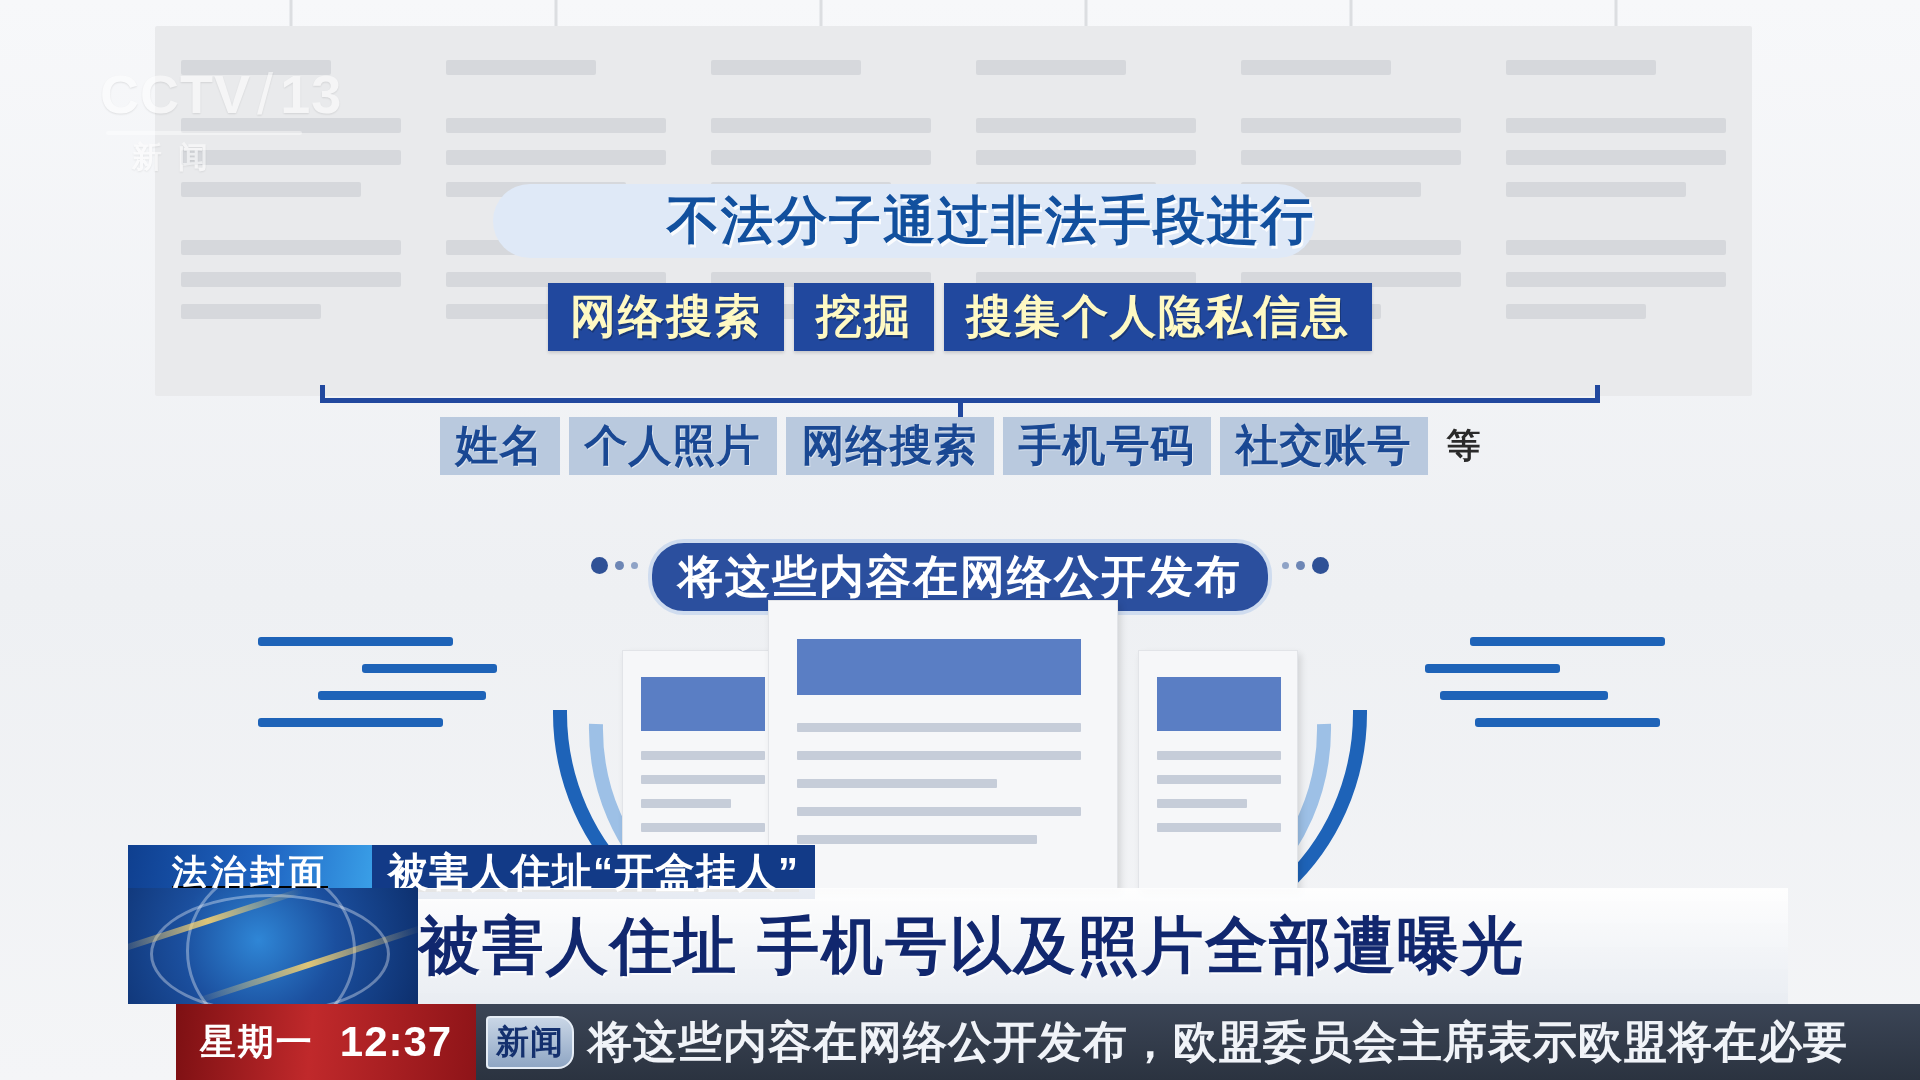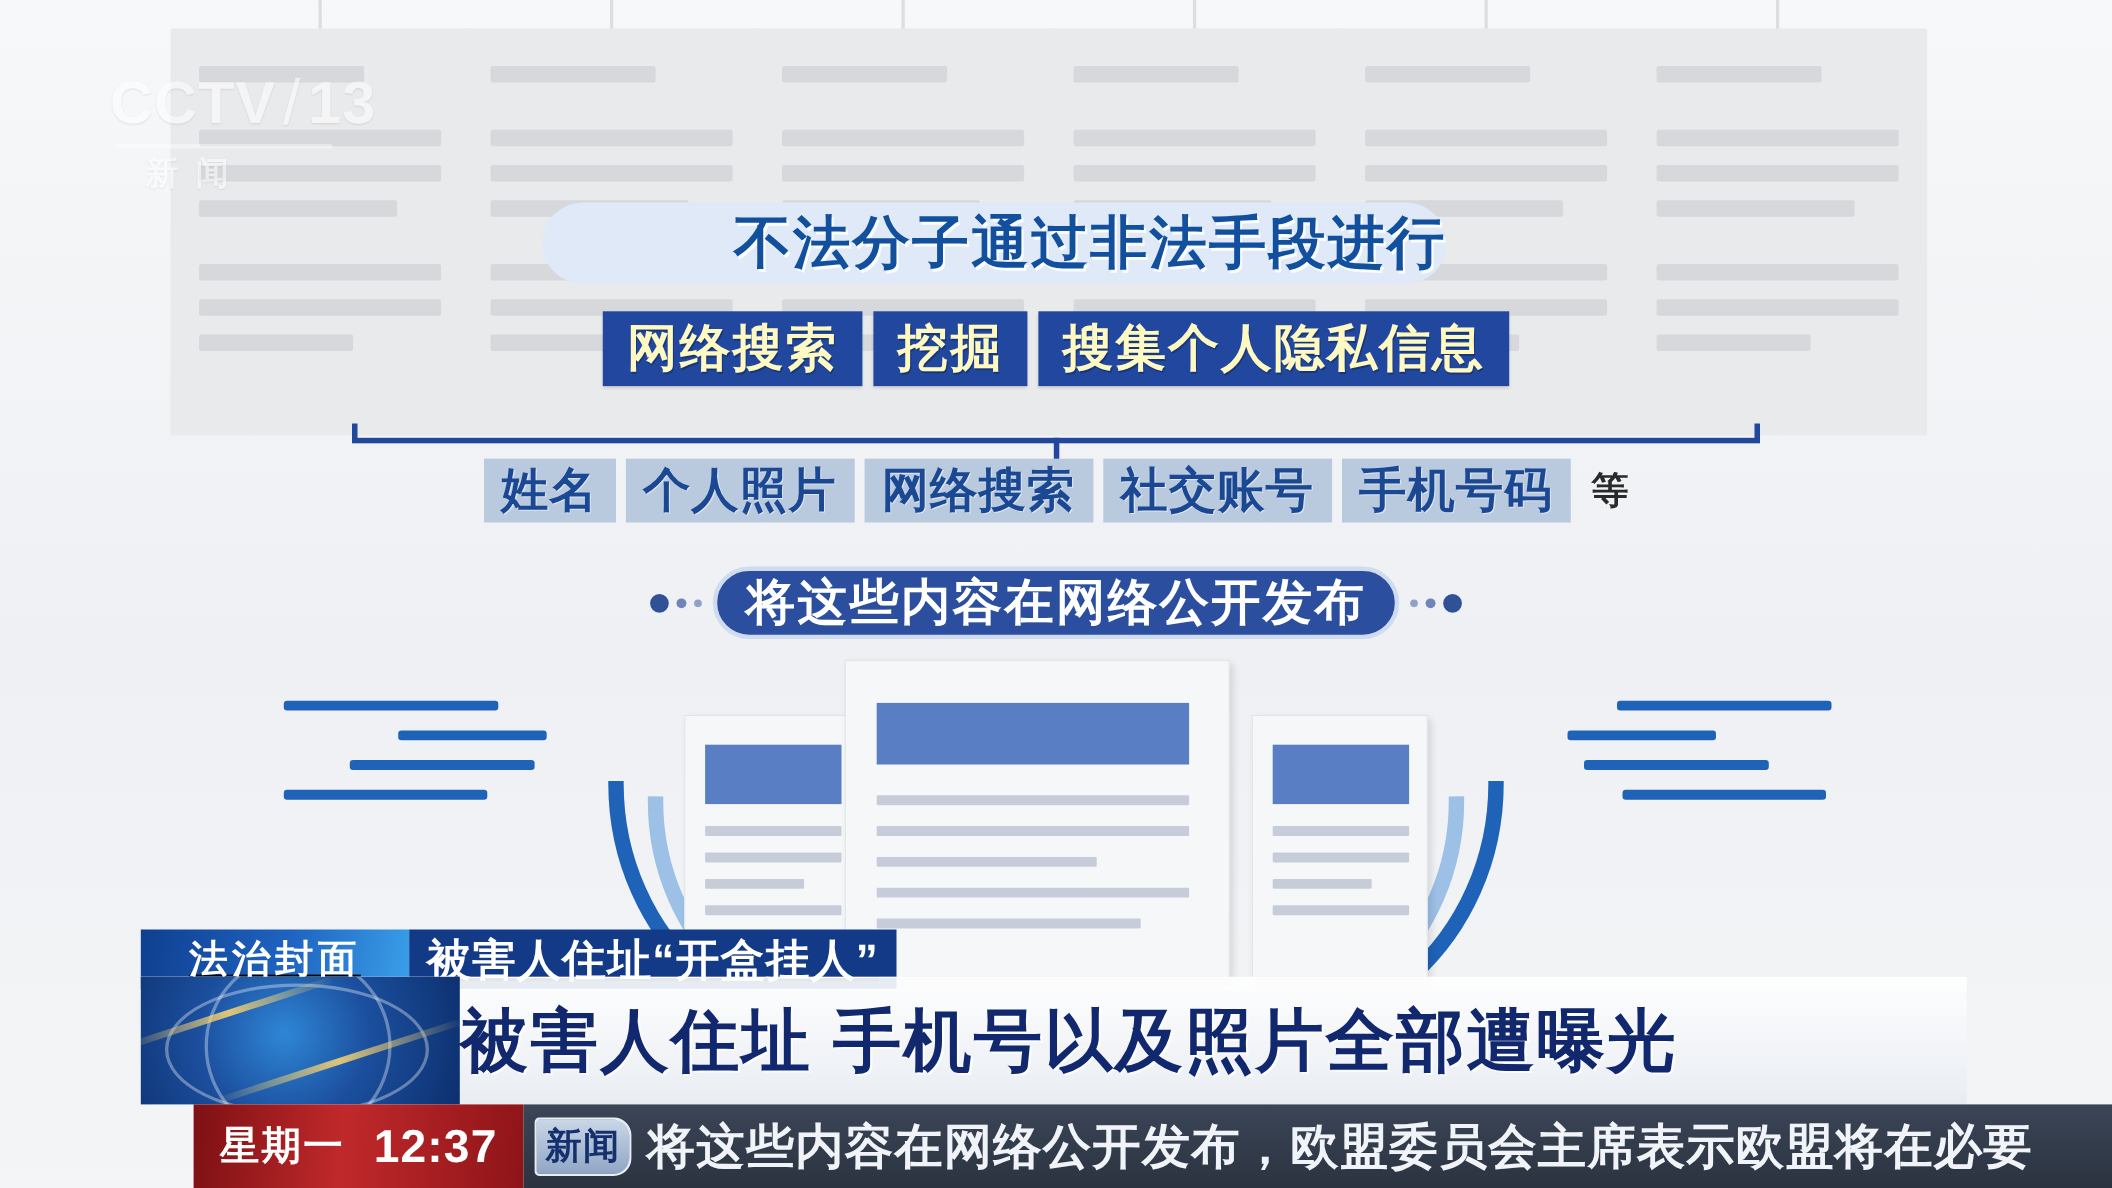--- a/index.html
+++ b/index.html
@@ -104,22 +104,22 @@
     display: flex; justify-content: center; align-items: center; gap: 10px;
   }
   .dots-left, .dots-right { display: flex; align-items: center; gap: 7px; }
   .dot-lg { width: 17px; height: 17px; border-radius: 50%; background: #2f5196; }
   .dot-sm { width: 9px; height: 9px; border-radius: 50%; background: #6d86b5; }
   .dot-xs { width: 7px; height: 7px; border-radius: 50%; background: #8fa3c6; }
   .publish-pill {
     background: #2b4f9e;
     border: 4px solid #cfdcef;
     border-radius: 36px;
-    height: 66px; padding: 0 26px;
-    display: flex; align-items: center;
+    height: 76px; padding: 0 26px;
+    display: flex; align-items: center; margin-top: 24px;
   }
   .publish-pill span {
     font-size: 45px; font-weight: 700; color: #ffffff; letter-spacing: 2px;
     white-space: nowrap;
   }
 
   
   .illus { position: absolute; left: 0; top: 590px; width: 1920px; height: 300px; }
   .doc-card {
     position: absolute; background: #f6f7f9; border: 1px solid #e2e4e8;
@@ -317,24 +317,24 @@
     <div class="tag-box">
       <span>姓名</span>
     </div>
     <div class="tag-box">
       <span>个人照片</span>
     </div>
     <div class="tag-box">
       <span>网络搜索</span>
     </div>
     <div class="tag-box">
+      <span>手机号码</span>
+    </div>
+    <div class="tag-box">
       <span>社交账号</span>
-    </div>
-    <div class="tag-box">
-      <span>手机号码</span>
     </div>
     <span class="tag-suffix">等</span>
   </div>
 
   <div class="publish-wrap">
     <div class="dots-left">
       <div class="dot-lg"></div>
       <div class="dot-sm"></div>
       <div class="dot-xs"></div>
     </div>

